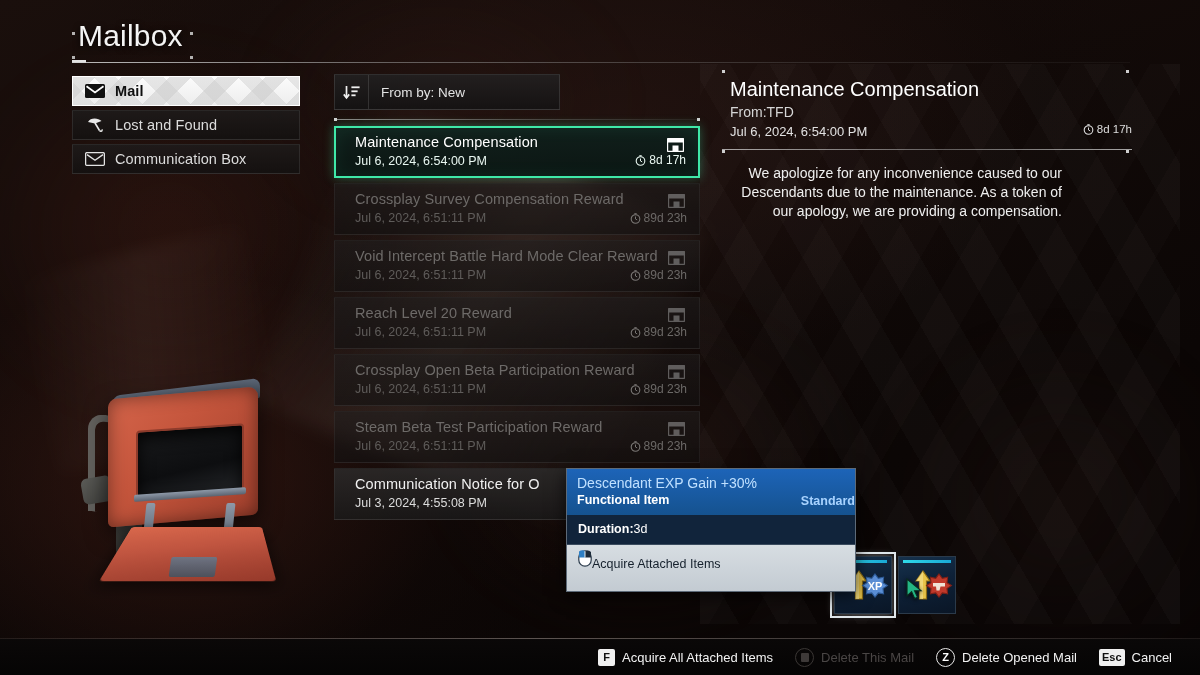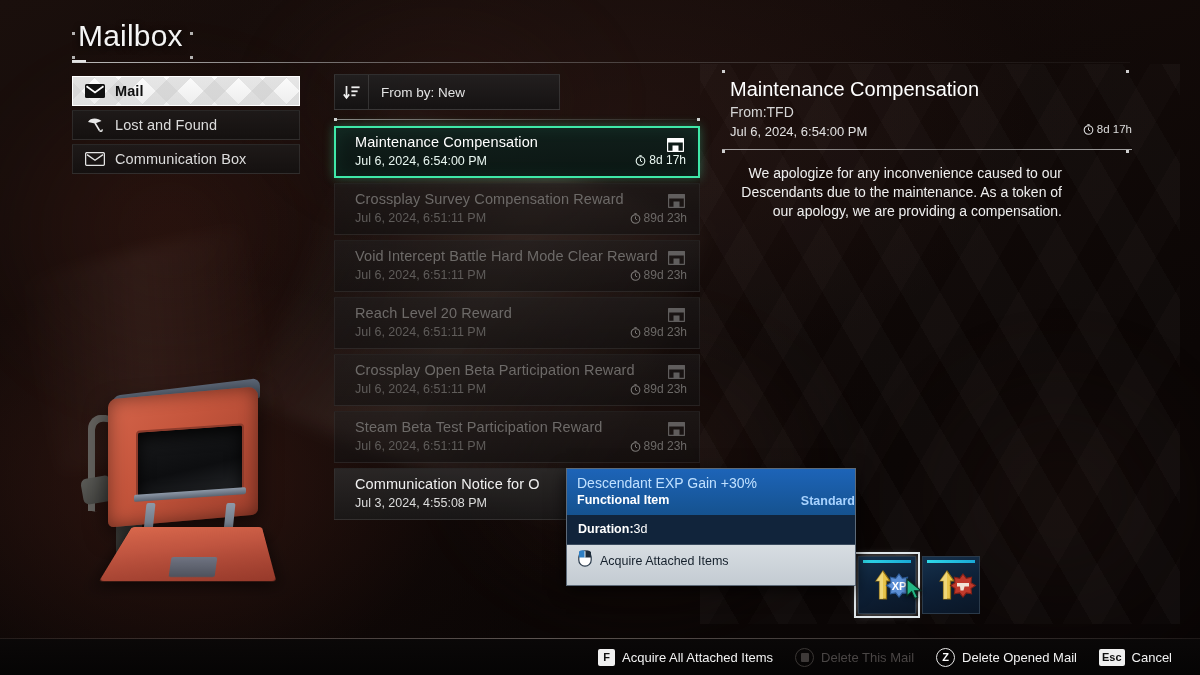--- a/index.html
+++ b/index.html
@@ -388,21 +388,21 @@
     pointer-events: none;
     opacity: .65;
     background:
       repeating-linear-gradient(60deg, rgba(255,255,255,.030) 0px, rgba(255,255,255,.030) 34px, rgba(255,255,255,0) 34px, rgba(255,255,255,0) 68px),
       repeating-linear-gradient(-60deg, rgba(255,255,255,.022) 0px, rgba(255,255,255,.022) 34px, rgba(255,255,255,0) 34px, rgba(255,255,255,0) 68px);
   }
 
   
   .slots {
     position: absolute;
-    left: 858px;
+    left: 834px;
     top: 556px;
     display: flex;
     gap: 6px;
   }
   .slot-cell {
     position: relative;
     width: 58px;
     height: 58px;
     background: linear-gradient(165deg, #16324d 0%, #0e2138 45%, #0a1626 100%);
     border: 1px solid #2b3a4a;
@@ -467,24 +467,24 @@
   .tt-dur {
     padding: 7px 11px 8px 11px;
     font-size: 12.5px;
     color: #ffffff;
     font-weight: 600;
     border-bottom: 1px solid #3a4b5e;
   }
   .tt-dur .val { font-weight: 400; color: #ffffff; }
   .tt-action {
     background: linear-gradient(180deg, #d7dde2, #c3cbd2);
-    padding: 5px 11px 14px 11px;
+    padding: 5px 11px 20px 11px;
     display: flex;
-    align-items: center;
-    gap: 8px;
+    align-items: flex-end;
+    gap: 0;
   }
   .tt-action .txt { font-size: 12.5px; color: #15202c; }
 
   
   .bottom-rule {
     position: absolute;
     left: 0; top: 638px;
     width: 1200px; height: 1px;
     background: linear-gradient(90deg, rgba(150,140,135,.15), rgba(190,178,172,.45) 45%, rgba(150,140,135,.15));
   }

